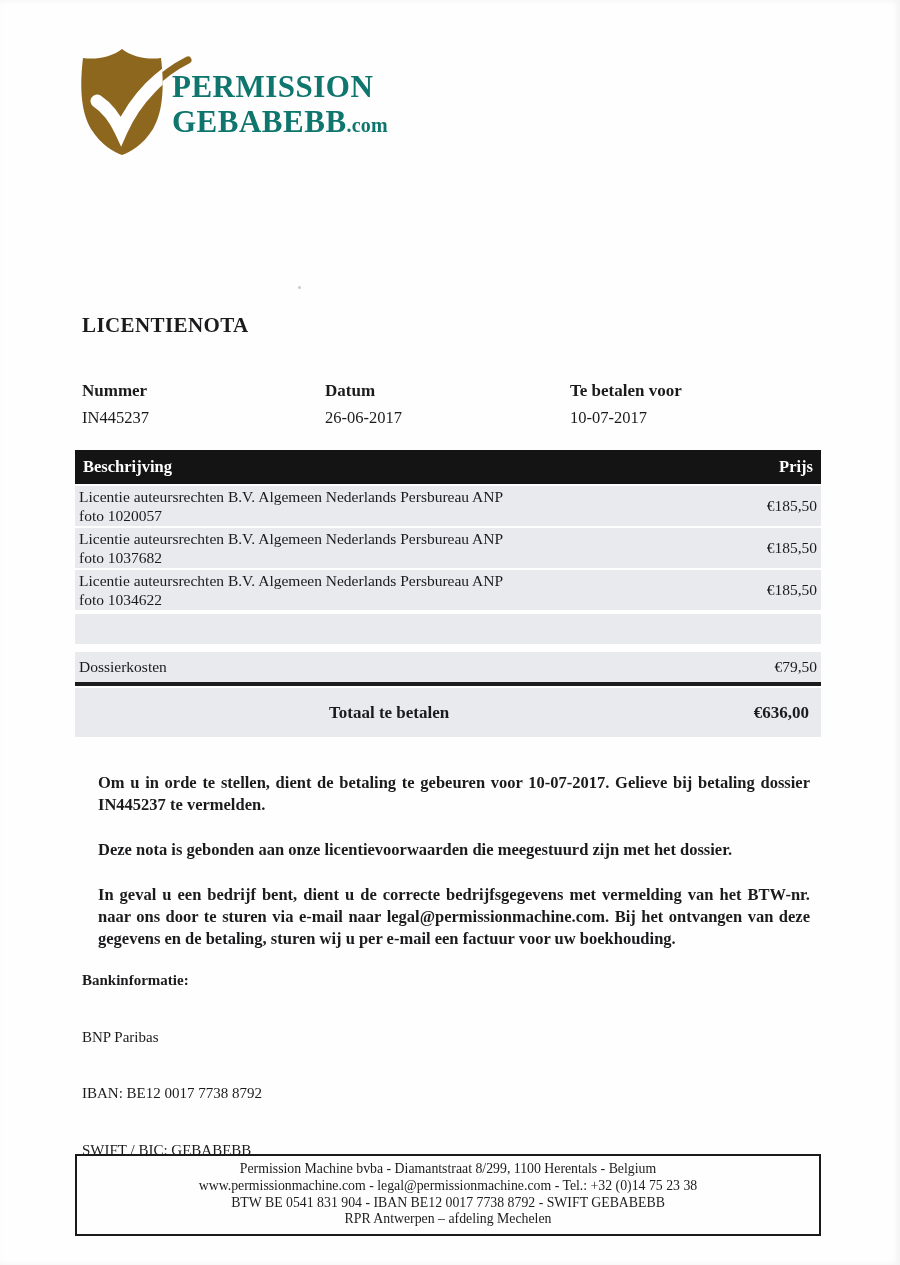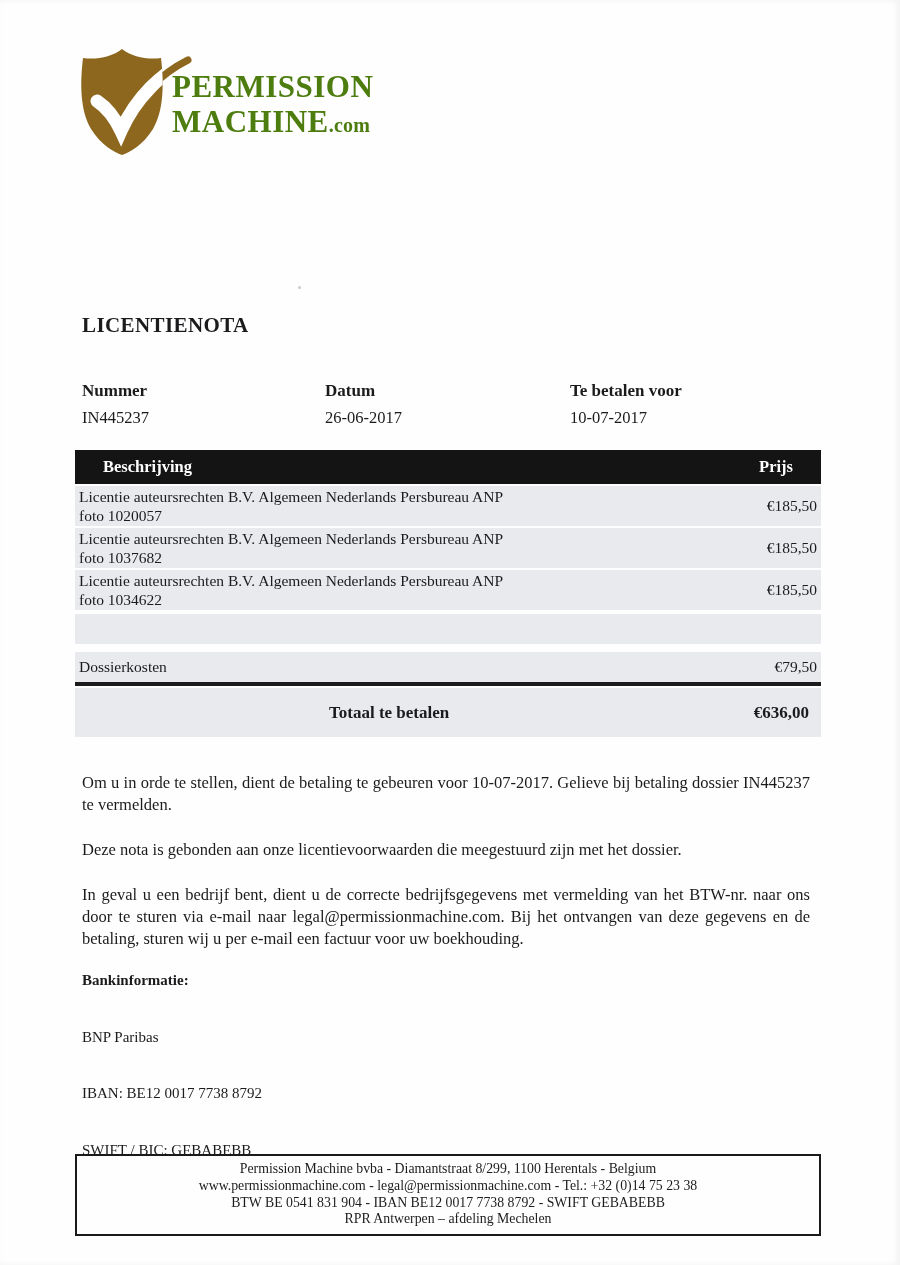--- a/index.html
+++ b/index.html
@@ -11,59 +11,59 @@
     font-family:"Liberation Serif", serif;
     color:var(--ink,#1b1b1d);
     overflow:hidden;
     box-shadow:inset -3px 0 6px rgba(0,0,0,.05);
   }
 
   
   .logo{position:absolute;left:78px;top:44px;width:300px;height:115px;}
   .logo svg{position:absolute;left:0;top:2px;}
   .wordmark{position:absolute;left:94px;top:28px;line-height:30px;white-space:nowrap;}
-  .wordmark .l1,.wordmark .l2{font-weight:bold;font-size:31px;letter-spacing:.5px;color:#4d7c0f;}
+  .wordmark .l1,.wordmark .l2{font-weight:bold;font-size:31px;letter-spacing:.5px;color:#0f766e;}
   .wordmark .tld{font-weight:bold;font-size:20px;letter-spacing:.2px;}
 
   
   .doc-title{position:absolute;left:82px;top:313px;font-size:21px;font-weight:bold;letter-spacing:.4px;}
   .meta{position:absolute;left:82px;top:381px;width:740px;height:52px;}
   .meta .field{position:absolute;top:0;}
   .meta .field:nth-child(1){left:0;}
   .meta .field:nth-child(2){left:243px;}
   .meta .field:nth-child(3){left:488px;}
   .meta .label{font-weight:bold;font-size:17px;display:block;}
   .meta .value{font-size:16.5px;display:block;margin-top:7px;}
 
   
   .inv-table{position:absolute;left:75px;top:450px;width:746px;}
   .t-head{
     height:34px;background:var(--head-bg,#141414);color:#fff;
     display:flex;align-items:center;justify-content:space-between;
-    padding:0 28px;box-sizing:border-box;font-weight:bold;font-size:16.5px;
+    padding:0 8px;box-sizing:border-box;font-weight:bold;font-size:16.5px;
   }
   .t-row{
     background:var(--row-bg,#e9eaee);
     display:flex;align-items:center;justify-content:space-between;
     padding:0 4px;box-sizing:border-box;font-size:15.5px;
   }
   .t-row.item{min-height:40px;margin-top:2px;}
   .t-row.item:first-of-type{margin-top:3px;}
   .t-row .desc{width:430px;line-height:1.25;}
   .t-row .price{white-space:nowrap;}
   .t-row.blank{height:30px;margin-top:4px;}
   .t-row.fee{height:30px;margin-top:8px;}
   .t-divider{height:0;border-top:4px solid #1c1c1c;}
   .t-row.total{height:49px;margin-top:2px;position:relative;font-weight:bold;font-size:17px;}
   .t-row.total .total-label{position:absolute;left:254px;top:50%;transform:translateY(-50%);}
   .t-row.total .total-price{position:absolute;right:12px;top:50%;transform:translateY(-50%);}
 
   
   .body-text{position:absolute;left:82px;top:772px;width:728px;font-size:16.5px;line-height:22px;text-align:justify;}
-  .body-text p{margin:0 0 23px 0;}
+  .body-text p{margin:0 0 23px 16px;font-weight:bold;}
 
   
   .bank{position:absolute;left:82px;top:971px;font-size:15px;line-height:19.5px;}
   .bank .bank-heading{font-weight:bold;display:block;margin-bottom:3px;}
   .bank .bank-line{display:block;margin-top:37px;}
 
   
   .footer-box{
     position:absolute;left:75px;top:1154px;width:746px;box-sizing:border-box;
     border:2px solid #1a1a1a;padding:5px 8px 6px 8px;text-align:center;
@@ -90,21 +90,21 @@
       <path class="brand-stroke" d="M19 54 C28 60 37 71 43 84 C58 50 84 26 110 13" fill="none" stroke="#8d671d" stroke-width="7" stroke-linecap="round"></path>
 
       <path class="brand-fill" d="M44 2 C34 10 18 13 5 11 C2 36 2 63 13 82 C23 98 36 105 44 108 C52 105 65 98 75 82 C86 63 86 36 83 11 C70 13 54 10 44 2 Z" fill="#8d671d"></path>
 
       <g clip-path="url(#shieldClip)">
         <path d="M19 54 C28 60 37 71 43 84 C58 50 84 26 110 13" fill="none" stroke="#ffffff" stroke-width="13" stroke-linecap="round"></path>
       </g>
     </svg>
     <div class="wordmark">
       <span class="l1">PERMISSION</span><br>
-      <span class="l2">MACHINE</span><span class="l2 tld">.com</span>
+      <span class="l2">GEBABEBB</span><span class="l2 tld">.com</span>
     </div>
   </div>
 
   <div class="speck"></div>
 
   <div class="doc-title">LICENTIENOTA</div>
 
   <div class="meta">
     <div class="field">
       <span class="label">Nummer</span>

